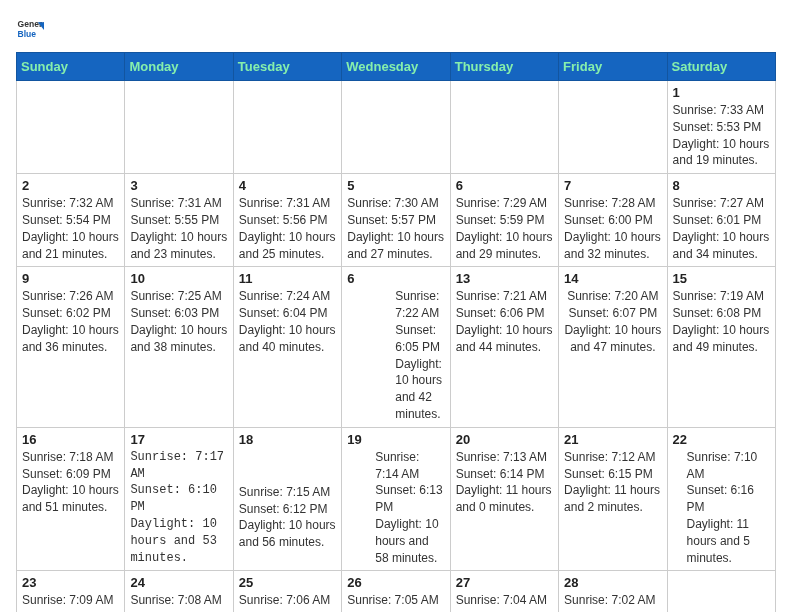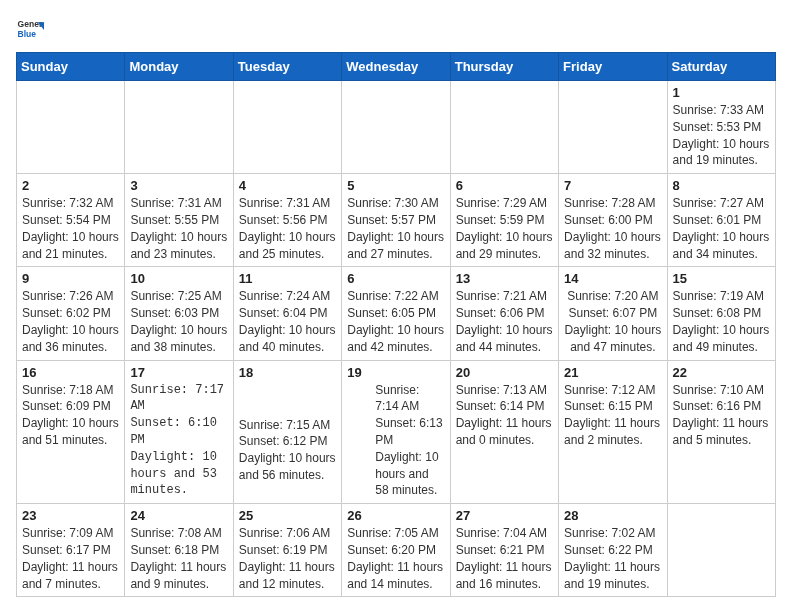--- a/index.html
+++ b/index.html
@@ -37,21 +37,21 @@
       font-size: 15px;
       color: #444;
     }
     .calendar {
       width: 100%;
       border-collapse: collapse;
       table-layout: fixed;
     }
     .calendar thead th {
       background: #1565c0;
-      color: #ffffff;
+      color: #86efac;
       font-size: 13px;
       font-weight: bold;
       padding: 6px 4px;
       text-align: left;
       border: 1px solid #1255a0;
     }
     .calendar tbody td {
       border: 1px solid #ccc;
       vertical-align: top;
       padding: 4px 5px;
@@ -180,21 +180,21 @@
 Daylight: 10 hours and 38 minutes.</div>
         </td>
         <td>
           <span class="day-number">11</span>
           <div class="day-info" style="white-space: pre-line;">Sunrise: 7:24 AM
 Sunset: 6:04 PM
 Daylight: 10 hours and 40 minutes.</div>
         </td>
         <td>
           <span class="day-number">6</span>
-          <div class="day-info" style="white-space: pre-line;">Sunrise: 7:22 AM
+          <div class="day-info" style="white-space: pre-line; margin-left: 48px;">Sunrise: 7:22 AM
 Sunset: 6:05 PM
 Daylight: 10 hours and 42 minutes.</div>
         </td>
         <td>
           <span class="day-number">13</span>
           <div class="day-info" style="white-space: pre-line;">Sunrise: 7:21 AM
 Sunset: 6:06 PM
 Daylight: 10 hours and 44 minutes.</div>
         </td>
         <td>
@@ -242,21 +242,21 @@
 Daylight: 11 hours and 0 minutes.</div>
         </td>
         <td>
           <span class="day-number">21</span>
           <div class="day-info" style="white-space: pre-line;">Sunrise: 7:12 AM
 Sunset: 6:15 PM
 Daylight: 11 hours and 2 minutes.</div>
         </td>
         <td>
           <span class="day-number">22</span>
-          <div class="day-info" style="white-space: pre-line;">Sunrise: 7:10 AM
+          <div class="day-info" style="white-space: pre-line; margin-left: 14px;">Sunrise: 7:10 AM
 Sunset: 6:16 PM
 Daylight: 11 hours and 5 minutes.</div>
         </td>
       </tr>
       <tr>
         <td>
           <span class="day-number">23</span>
           <div class="day-info" style="white-space: pre-line;">Sunrise: 7:09 AM
 Sunset: 6:17 PM
 Daylight: 11 hours and 7 minutes.</div>

